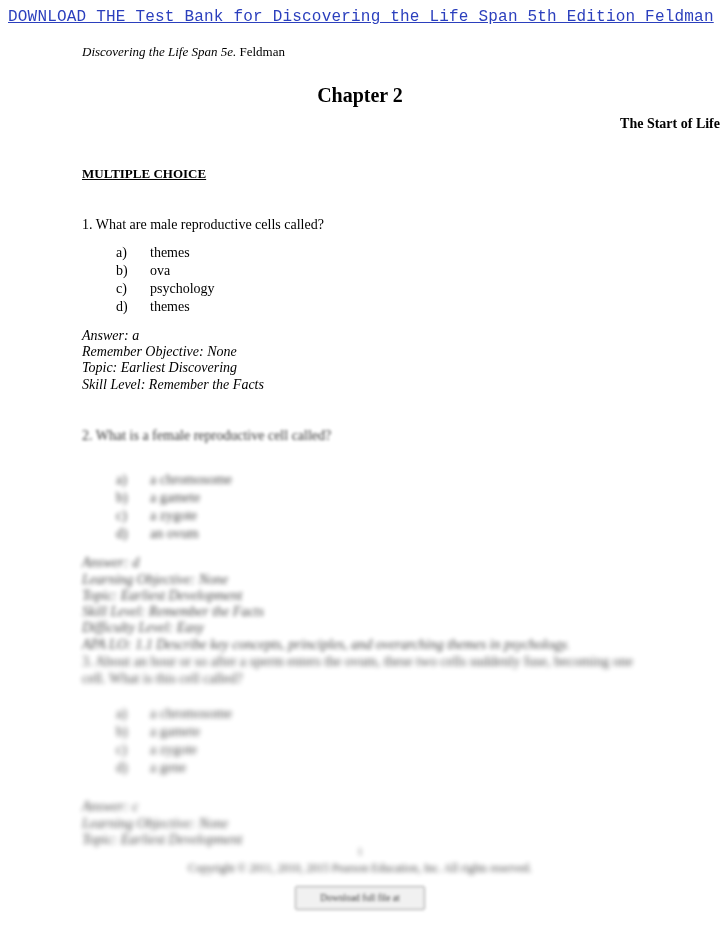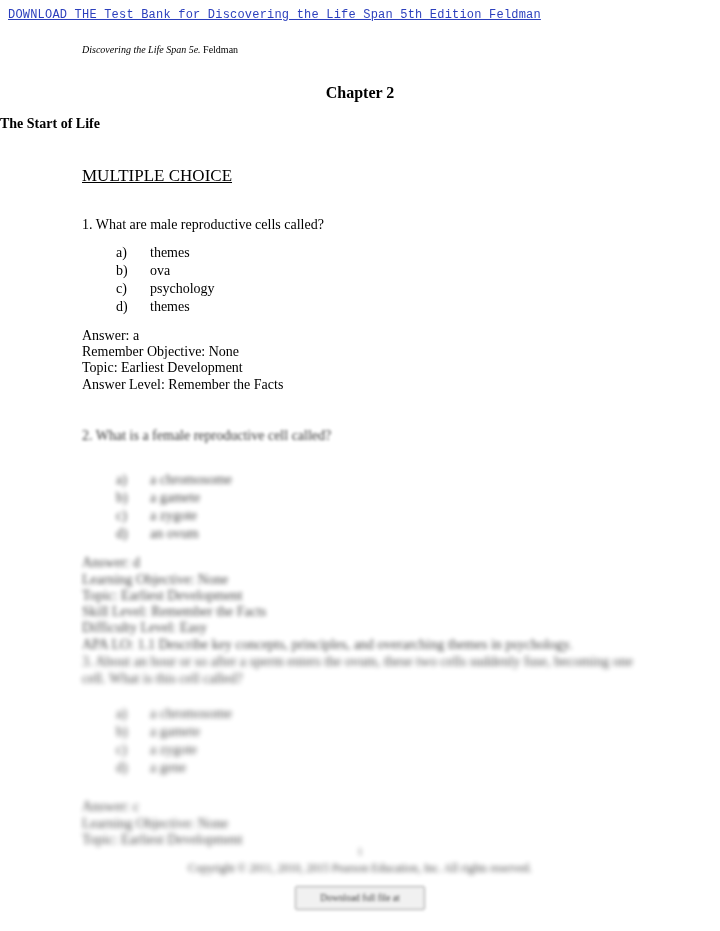--- a/index.html
+++ b/index.html
@@ -22,69 +22,69 @@
     background: #ffffff;
   }
 
   
   .download-bar {
     position: absolute;
     top: 8px;
     left: 8px;
     right: 8px;
     font-family: "Liberation Mono", monospace;
-    font-size: 12px;
+    font-size: 16px;
     letter-spacing: 0.2px;
     color: #2b3fbd;
     white-space: nowrap;
     cursor: pointer;
   }
 
   
   .doc {
     position: absolute;
     top: 36px;
     left: 0;
     right: 0;
     bottom: 0;
   }
 
   .running-head {
     position: absolute;
     top: 8px;
     left: 82px;
-    font-size: 10px;
+    font-size: 13px;
   }
   .running-head i { font-style: italic; }
 
   .chapter-title {
     position: absolute;
     top: 48px;
     left: 0;
     width: 100%;
     text-align: center;
-    font-size: 16px;
+    font-size: 20px;
     font-weight: bold;
   }
   .chapter-sub {
     position: absolute;
     top: 80px;
     left: 0;
     width: 100%;
-    text-align: left;
+    text-align: right;
     font-size: 14px;
     font-weight: bold;
   }
 
   .section-head {
     position: absolute;
     top: 130px;
     left: 82px;
-    font-size: 17px;
-    font-weight: normal;
+    font-size: 13px;
+    font-weight: bold;
     text-decoration: underline;
   }
 
   .block {
     position: absolute;
     left: 82px;
     width: 560px;
     font-size: 14px;
     line-height: 1.18;
   }
@@ -102,20 +102,21 @@
     line-height: 1.15;
     padding: 1px 0;
   }
   .choices .lbl {
     width: 34px;
     margin-left: 34px;
   }
 
   .meta {
     margin-top: 12px;
+    font-style: italic;
   }
   .meta div {
     font-size: 14px;
     line-height: 1.16;
   }
 
   
   .b1 { filter: blur(0px); margin-top: 16px; }
   .b2 { filter: blur(1.6px); opacity: 0.82; }
   .b3 { filter: blur(2.3px); opacity: 0.74; }
@@ -196,22 +197,22 @@
           <span>psychology</span>
         </li>
         <li>
           <span class="lbl">d)</span>
           <span>themes</span>
         </li>
       </ul>
       <div class="meta">
         <div>Answer: a</div>
         <div>Remember Objective: None</div>
-        <div>Topic: Earliest Development</div>
-        <div>Answer Level: Remember the Facts</div>
+        <div>Topic: Earliest Discovering</div>
+        <div>Skill Level: Remember the Facts</div>
       </div>
     </div>
 
     <div class="block b2" style="top:392px;">
       <div class="qtext">2. What is a female reproductive cell called?</div>
     </div>
 
     <div class="block b3" style="top:425px;">
       <ul class="choices">
         <li>

